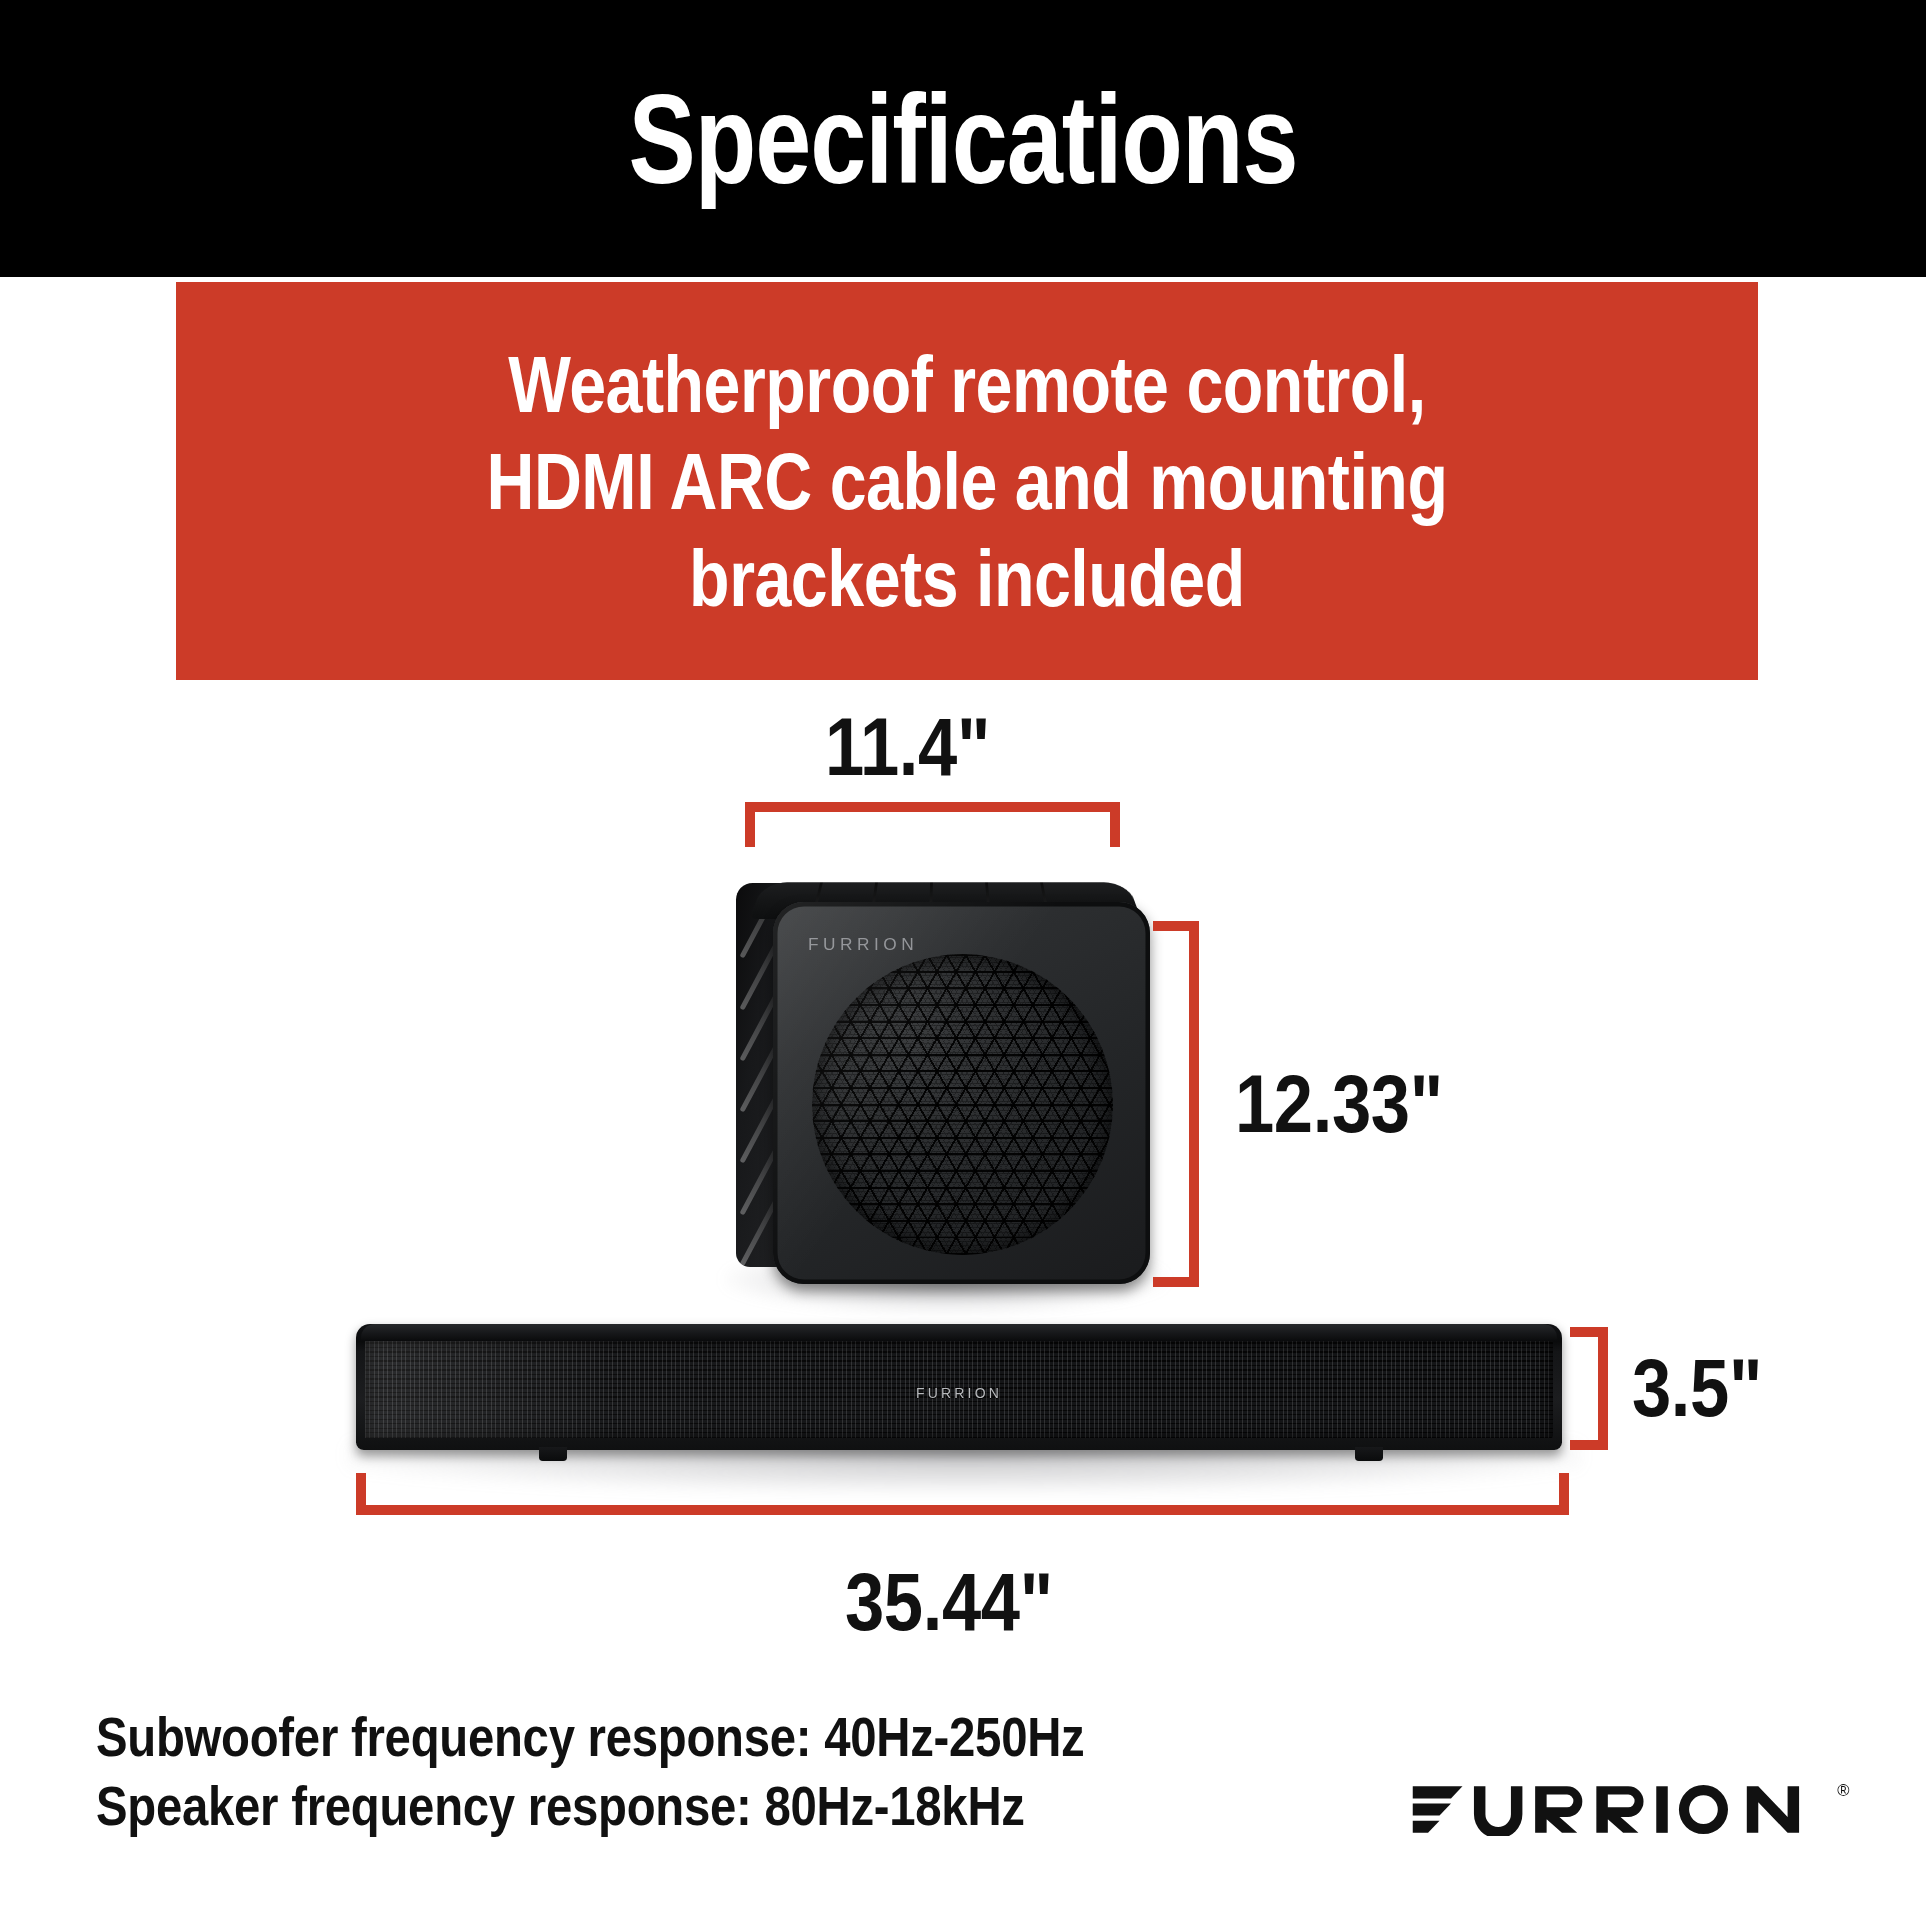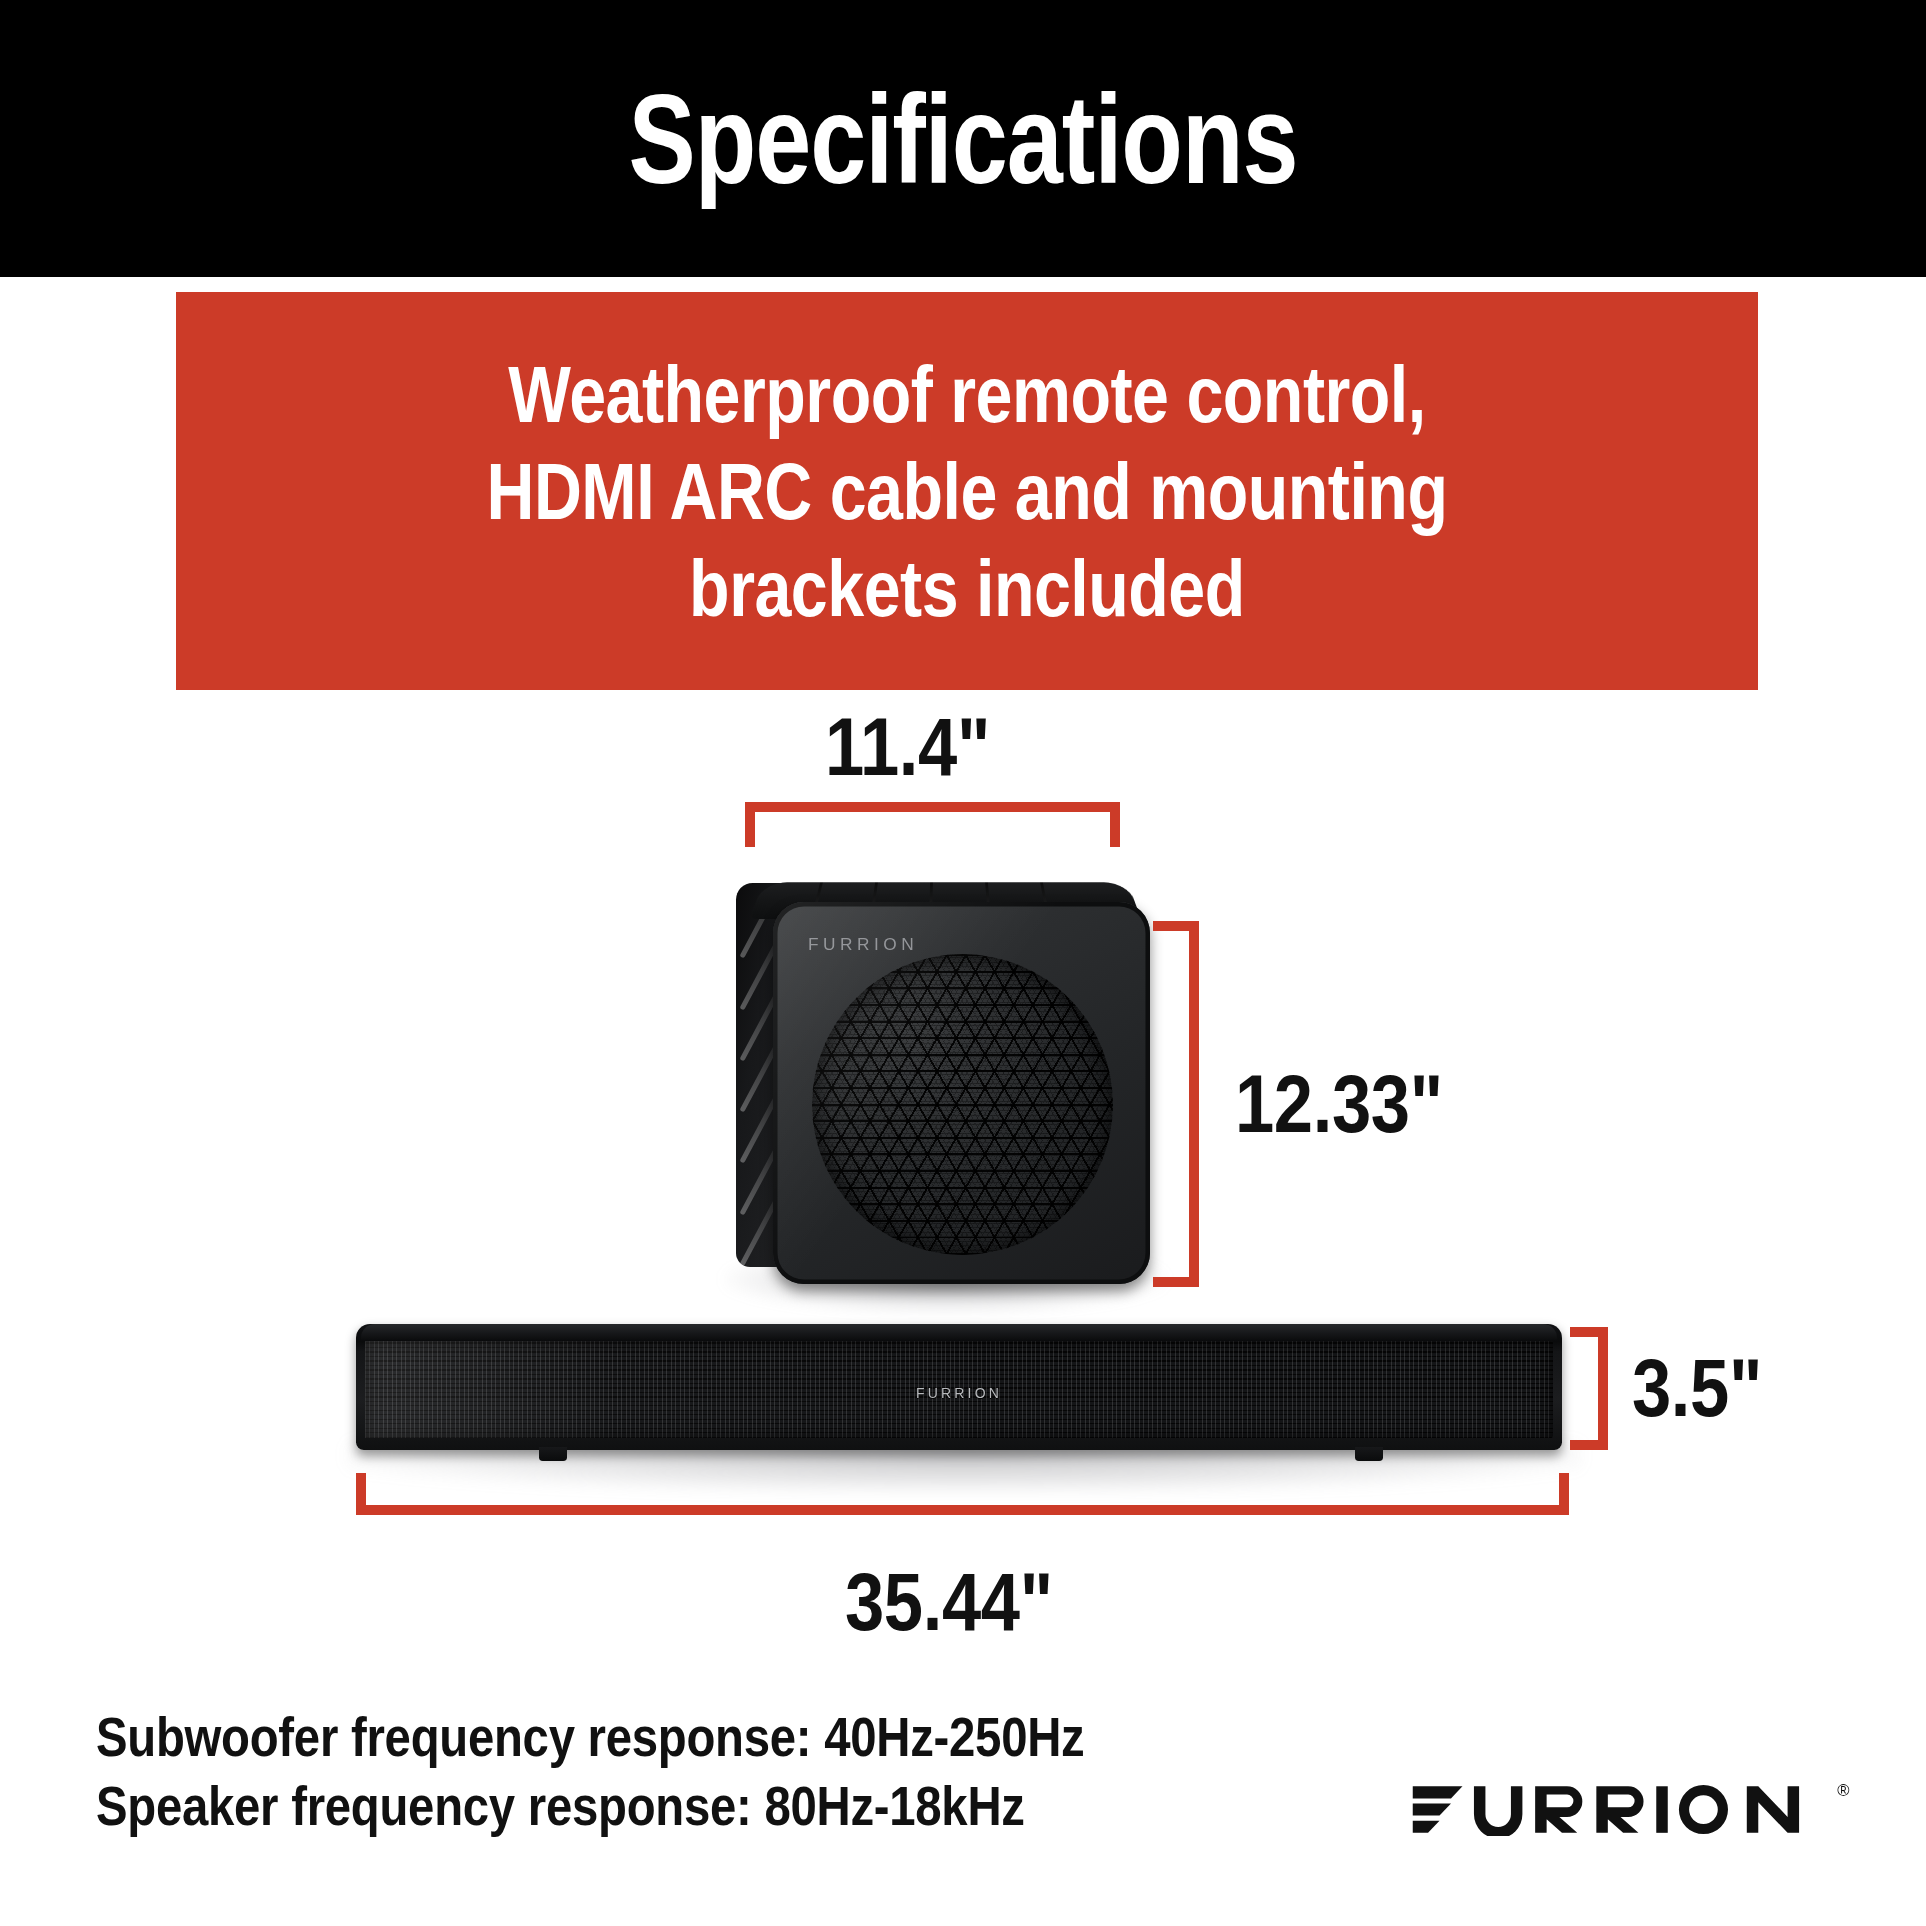--- a/index.html
+++ b/index.html
@@ -29,21 +29,21 @@
     font-size:126px;line-height:126px;
     letter-spacing:-1.3px;
     transform:scaleX(0.80);
     transform-origin:center center;
     white-space:nowrap;
     margin-top:2.6px;
   }
 
   
   #banner{
-    position:absolute;left:176px;top:292px;
+    position:absolute;left:176px;top:282px;
     width:1582px;height:398px;
     background:#CC3B28;
     display:flex;flex-direction:column;
     align-items:center;justify-content:center;
   }
   #banner-lines{
     transform:scaleX(0.84);
     transform-origin:center center;
     text-align:center;
   }

